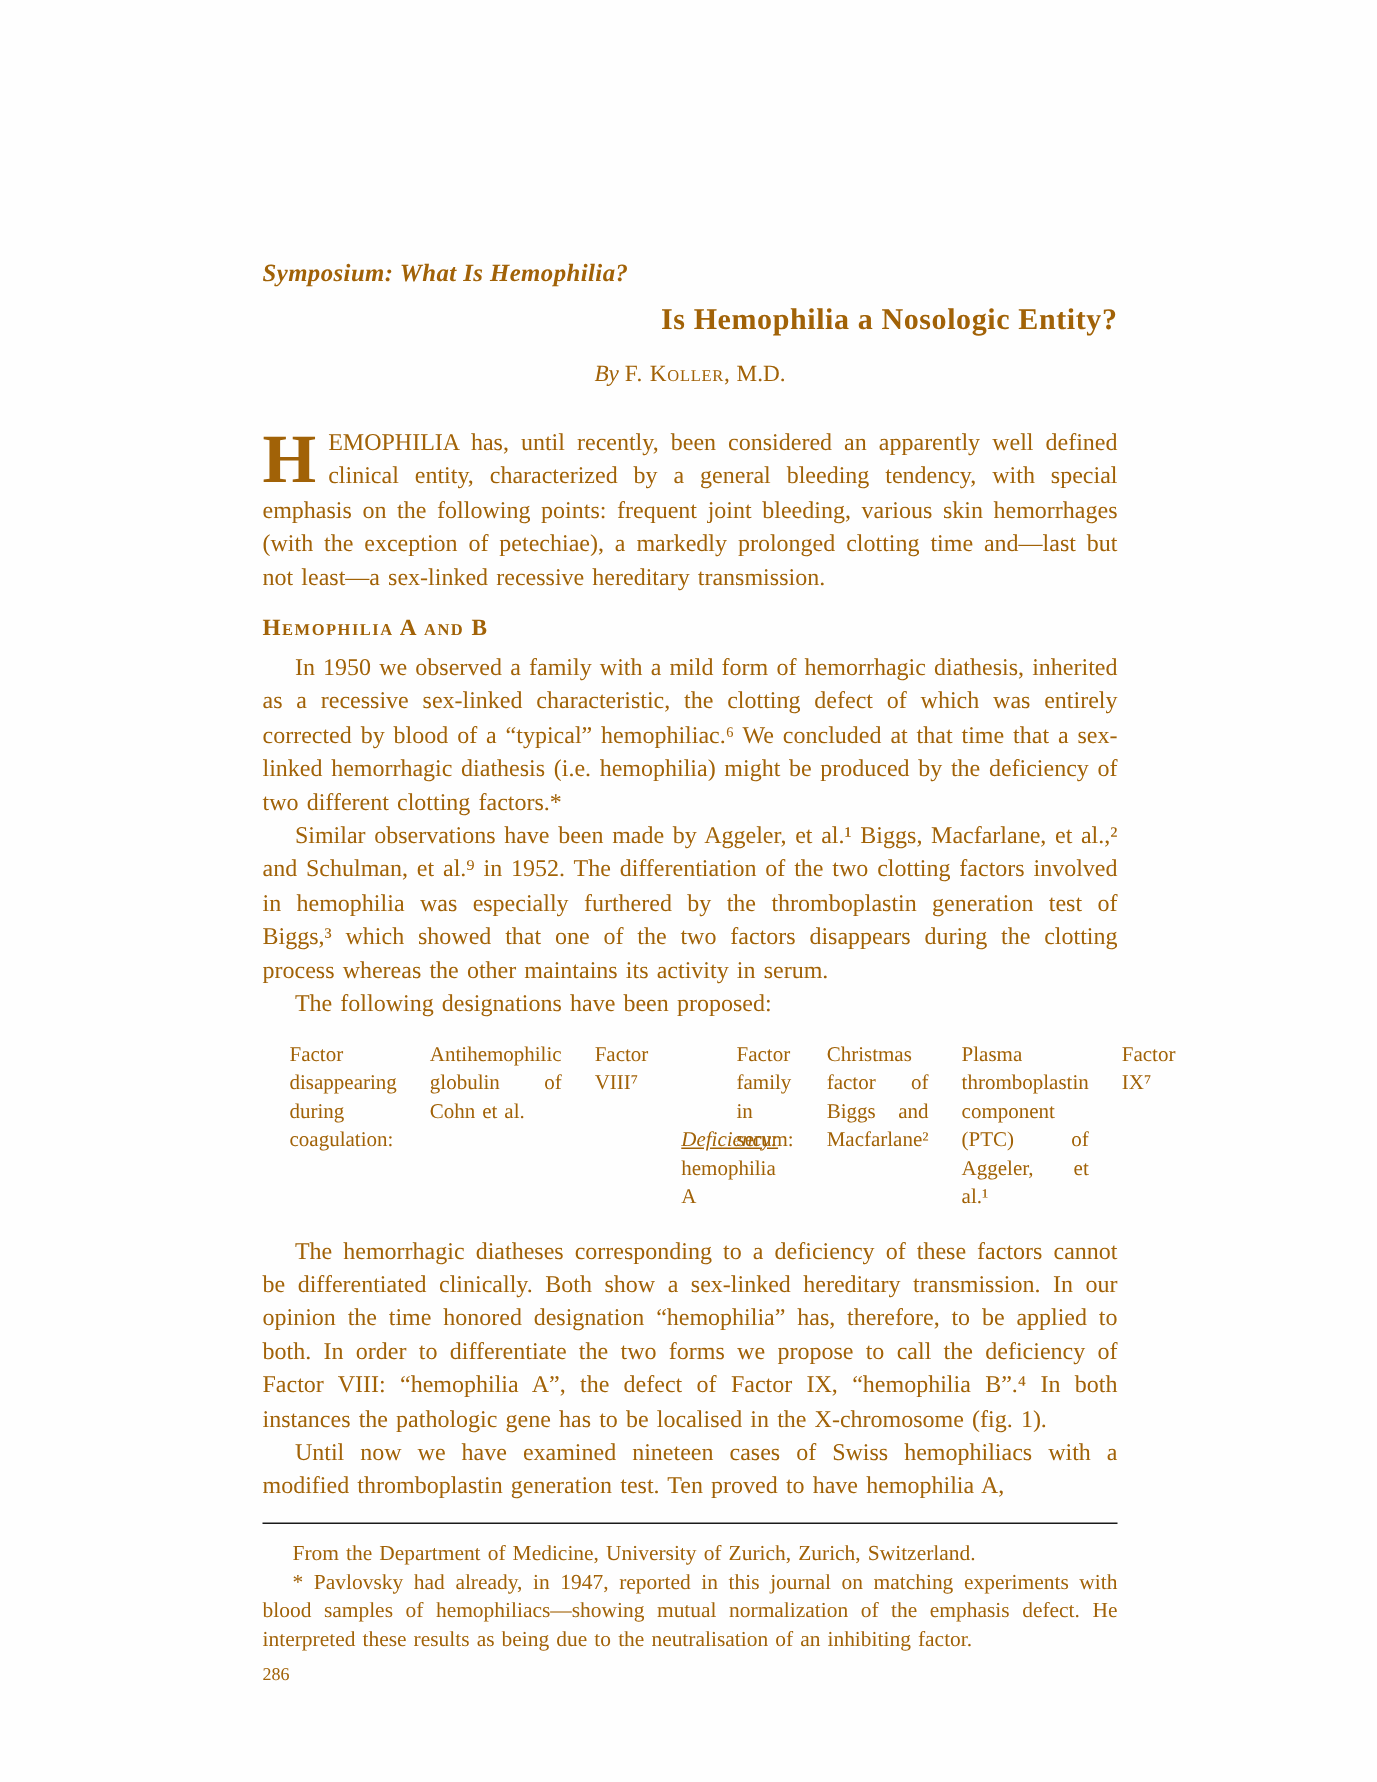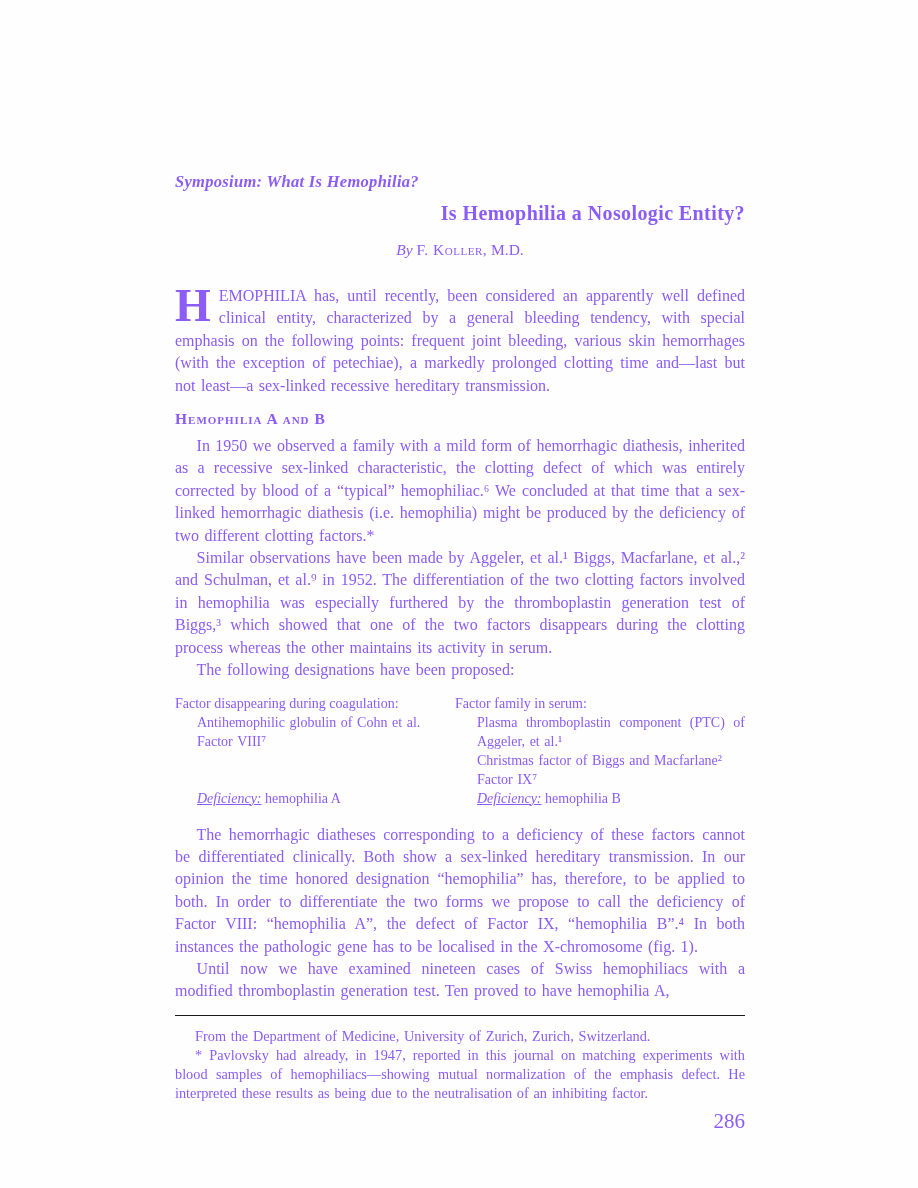--- a/index.html
+++ b/index.html
@@ -7,21 +7,21 @@
     padding: 0;
     background: #ffffff;
   }
   .page {
     position: relative;
     width: 918px;
     height: 1188px;
     background: #fefefe;
     overflow: hidden;
     font-family: "Liberation Serif", "DejaVu Serif", serif;
-    color: #8b5cf6;
+    color: #a16207;
   }
   .content {
     position: absolute;
     left: 175px;
     top: 172px;
     width: 570px;
   }
   .symposium {
     margin: 0 0 10px 0;
     font-size: 16.5px;
@@ -68,21 +68,22 @@
   }
   .factor-table {
     display: flex;
     align-items: stretch;
     margin: 12px 0 16px 0;
     font-size: 14px;
     line-height: 19px;
   }
   .factor-col {
     display: flex;
-    flex-direction: column;
+    flex-direction: row;
+    margin-left: 18px;
   }
   .factor-col.left  { width: 268px; margin-right: 12px; }
   .factor-col.right { width: 290px; }
   .col-header { margin: 0; }
   .col-item {
     margin: 0 0 0 22px;
     text-align: justify;
     word-spacing: 0.08em;
   }
   .col-deficiency { margin: 0 0 0 22px; margin-top: auto; }
@@ -95,22 +96,22 @@
   .footnote {
     margin: 0;
     font-size: 14.3px;
     line-height: 19px;
     text-align: justify;
     text-indent: 1.4em;
     word-spacing: 0.08em;
   }
   .page-number {
     margin: 6px 0 0 0;
-    text-align: right;
-    font-size: 21px;
+    text-align: left;
+    font-size: 12px;
   }
 </style>
 </head>
 <body>
 
 <div class="page">
   <div class="content">
 
     <p class="symposium">Symposium: What Is Hemophilia?</p>
 
@@ -130,24 +131,23 @@
 
     <div class="factor-table">
       <div class="factor-col left">
         <p class="col-header">Factor disappearing during coagulation:</p>
         <p class="col-item">Antihemophilic globulin of Cohn et al.</p>
         <p class="col-item">Factor VIII⁷</p>
         <p class="col-deficiency"><span class="ital">Deficiency:</span> <span>hemophilia A</span></p>
       </div>
       <div class="factor-col right">
         <p class="col-header">Factor family in serum:</p>
+        <p class="col-item">Christmas factor of Biggs and Macfarlane²</p>
         <p class="col-item">Plasma thromboplastin component (PTC) of Aggeler, et al.¹</p>
-        <p class="col-item">Christmas factor of Biggs and Macfarlane²</p>
         <p class="col-item">Factor IX⁷</p>
-        <p class="col-deficiency"><span class="ital">Deficiency:</span> <span>hemophilia B</span></p>
       </div>
     </div>
 
     <p class="body-para indent">The hemorrhagic diatheses corresponding to a deficiency of these factors cannot be differentiated clinically. Both show a sex-linked hereditary transmission. In our opinion the time honored designation “hemophilia” has, therefore, to be applied to both. In order to differentiate the two forms we propose to call the deficiency of Factor VIII: “hemophilia A”, the defect of Factor IX, “hemophilia B”.⁴ In both instances the pathologic gene has to be localised in the X-chromosome (fig. 1).</p>
 
     <p class="body-para indent">Until now we have examined nineteen cases of Swiss hemophiliacs with a modified thromboplastin generation test. Ten proved to have hemophilia A,</p>
 
     <hr class="footnote-rule">
 
     <div class="footnotes">

